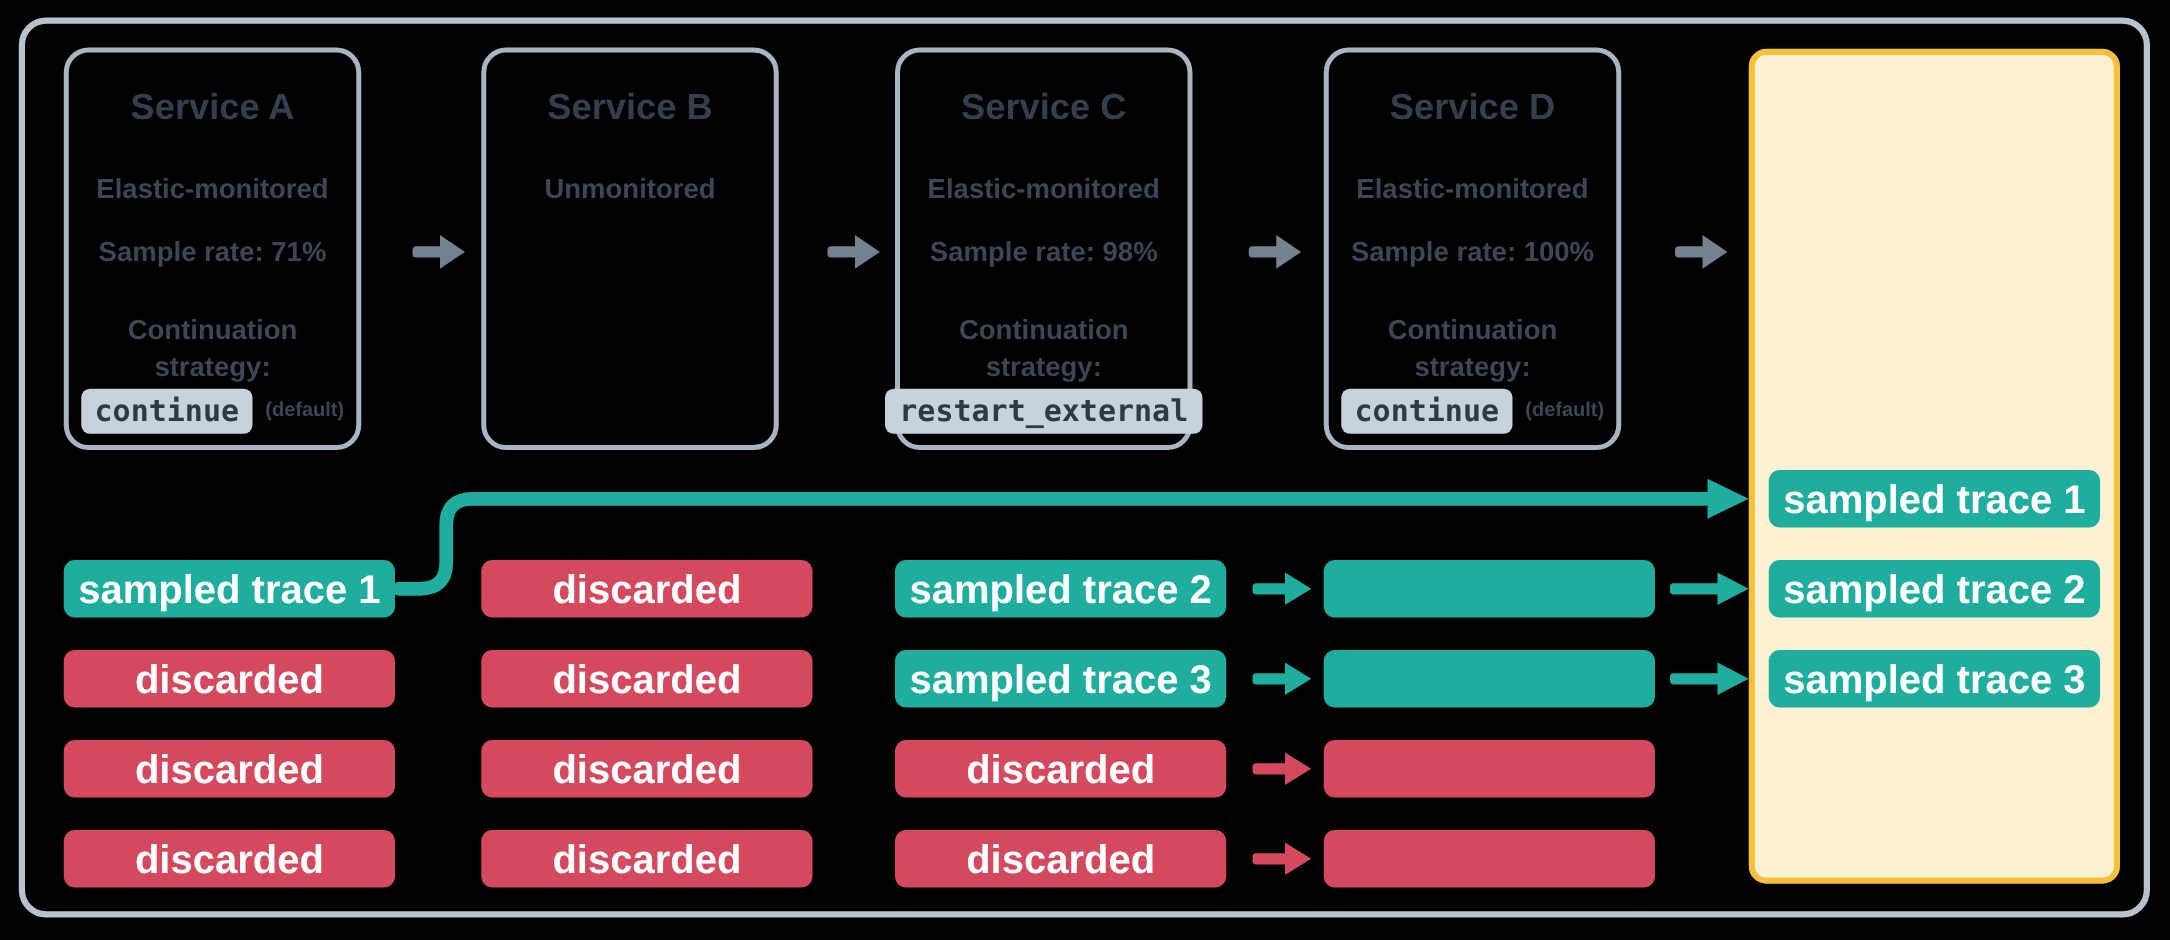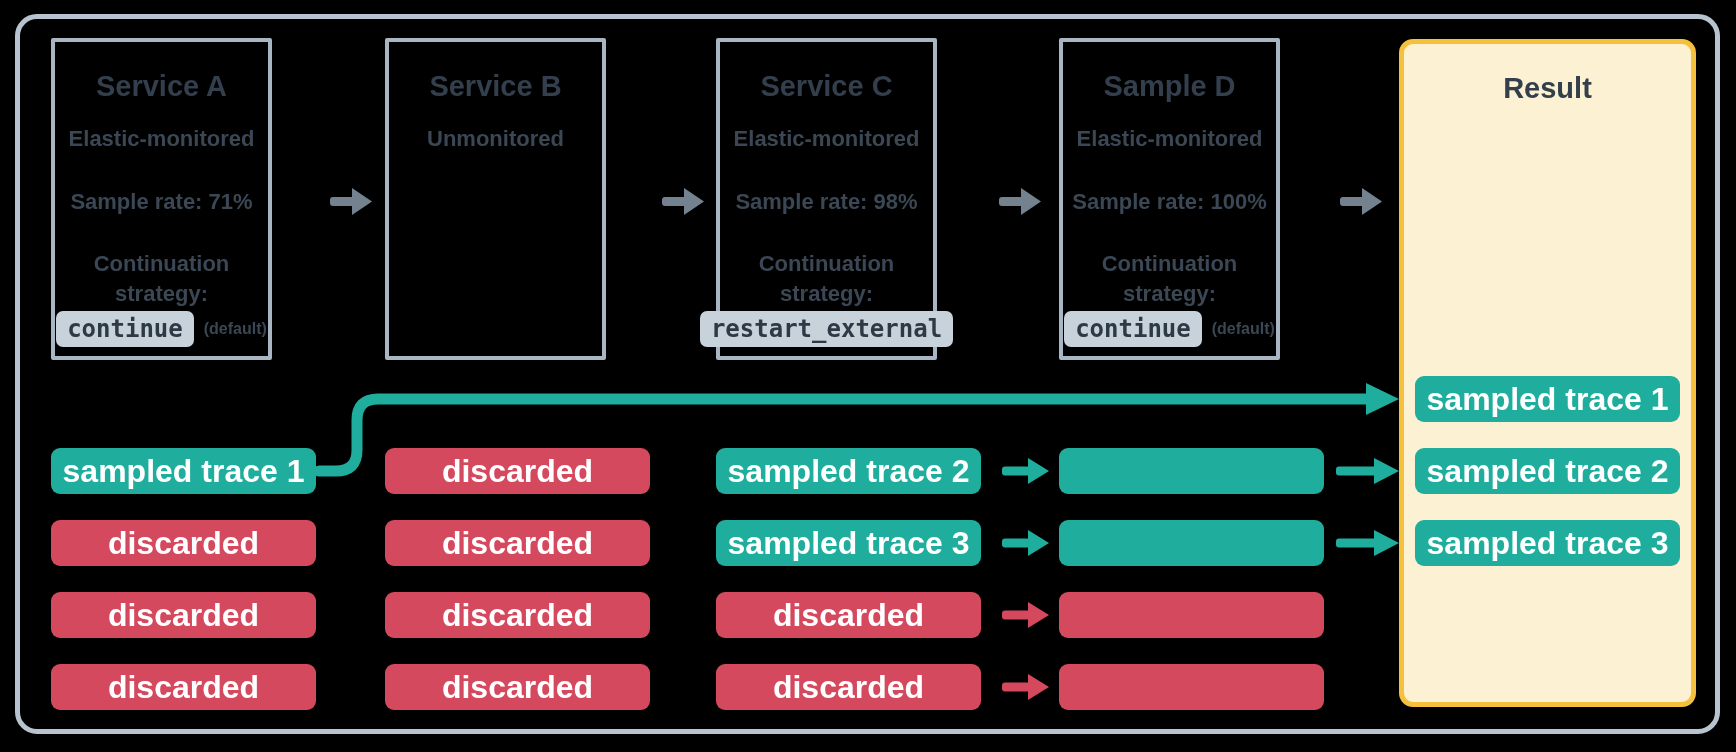--- a/index.html
+++ b/index.html
@@ -6,33 +6,33 @@
   .canvas {
     position: relative; width: 1736px; height: 752px;
     background: var(--background); overflow: hidden;
     font-family: "Liberation Sans", sans-serif;
   }
   .outer-frame {
     position: absolute; left: 15px; top: 14px; width: 1705px; height: 720px;
     border: 5px solid var(--outer_border); border-radius: 22px; box-sizing: border-box;
   }
   .sbox {
-    position: absolute; top: 38px; width: 221px; height: 322px;
-    border: 4px solid var(--box_border); border-radius: 2px;
+    position: absolute; top: 38px; width: 238px; height: 322px;
+    border: 4px solid var(--box_border); border-radius: 20px;
     box-sizing: border-box; background: var(--background);
   }
   .sbox-title, .result-title {
     position: absolute; left: 0; right: 0; top: 27px; height: 34px; line-height: 34px;
     text-align: center; font-size: 29px; font-weight: bold; color: var(--text_title);
   }
   .sline {
     position: absolute; left: 0; right: 0; height: 26px; line-height: 26px;
     text-align: center; font-size: 22px; font-weight: bold; color: var(--text_body);
   }
-  .sline.mon   { top: 84px; }
+  .sline.mon   { top: 96px; }
   .sline.rate  { top: 147px; }
   .sline.cont1 { top: 209px; }
   .sline.cont2 { top: 239px; }
   .badge-row {
     position: absolute; left: 6px; right: 6px; top: 267px; height: 40px;
     display: flex; align-items: center; justify-content: center; gap: 10px;
   }
   .badge {
     font-family: "DejaVu Sans Mono", "Liberation Mono", monospace;
     font-size: 24px; font-weight: bold; color: var(--badge_text);
@@ -94,33 +94,32 @@
     <div class="sline rate">Sample rate: 98%</div>
     <div class="sline cont1">Continuation</div>
     <div class="sline cont2">strategy:</div>
     <div class="badge-row">
       <span class="badge">restart_external</span>
 
     </div>
   </div>
 
   <div class="sbox col4">
-    <div class="sbox-title">Sample D</div>
+    <div class="sbox-title">Service D</div>
     <div class="sline mon">Elastic-monitored</div>
     <div class="sline rate">Sample rate: 100%</div>
     <div class="sline cont1">Continuation</div>
     <div class="sline cont2">strategy:</div>
     <div class="badge-row">
       <span class="badge">continue</span>
       <span class="badge-suffix">(default)</span>
     </div>
   </div>
 
   <div class="result-box">
-    <div class="result-title">Result</div>
     <div class="pill sampled rpill rrow0">
         <span>sampled trace 1</span>
       </div>
     <div class="pill sampled rpill rrow1">
         <span>sampled trace 2</span>
       </div>
     <div class="pill sampled rpill rrow2">
         <span>sampled trace 3</span>
       </div>
   </div>

